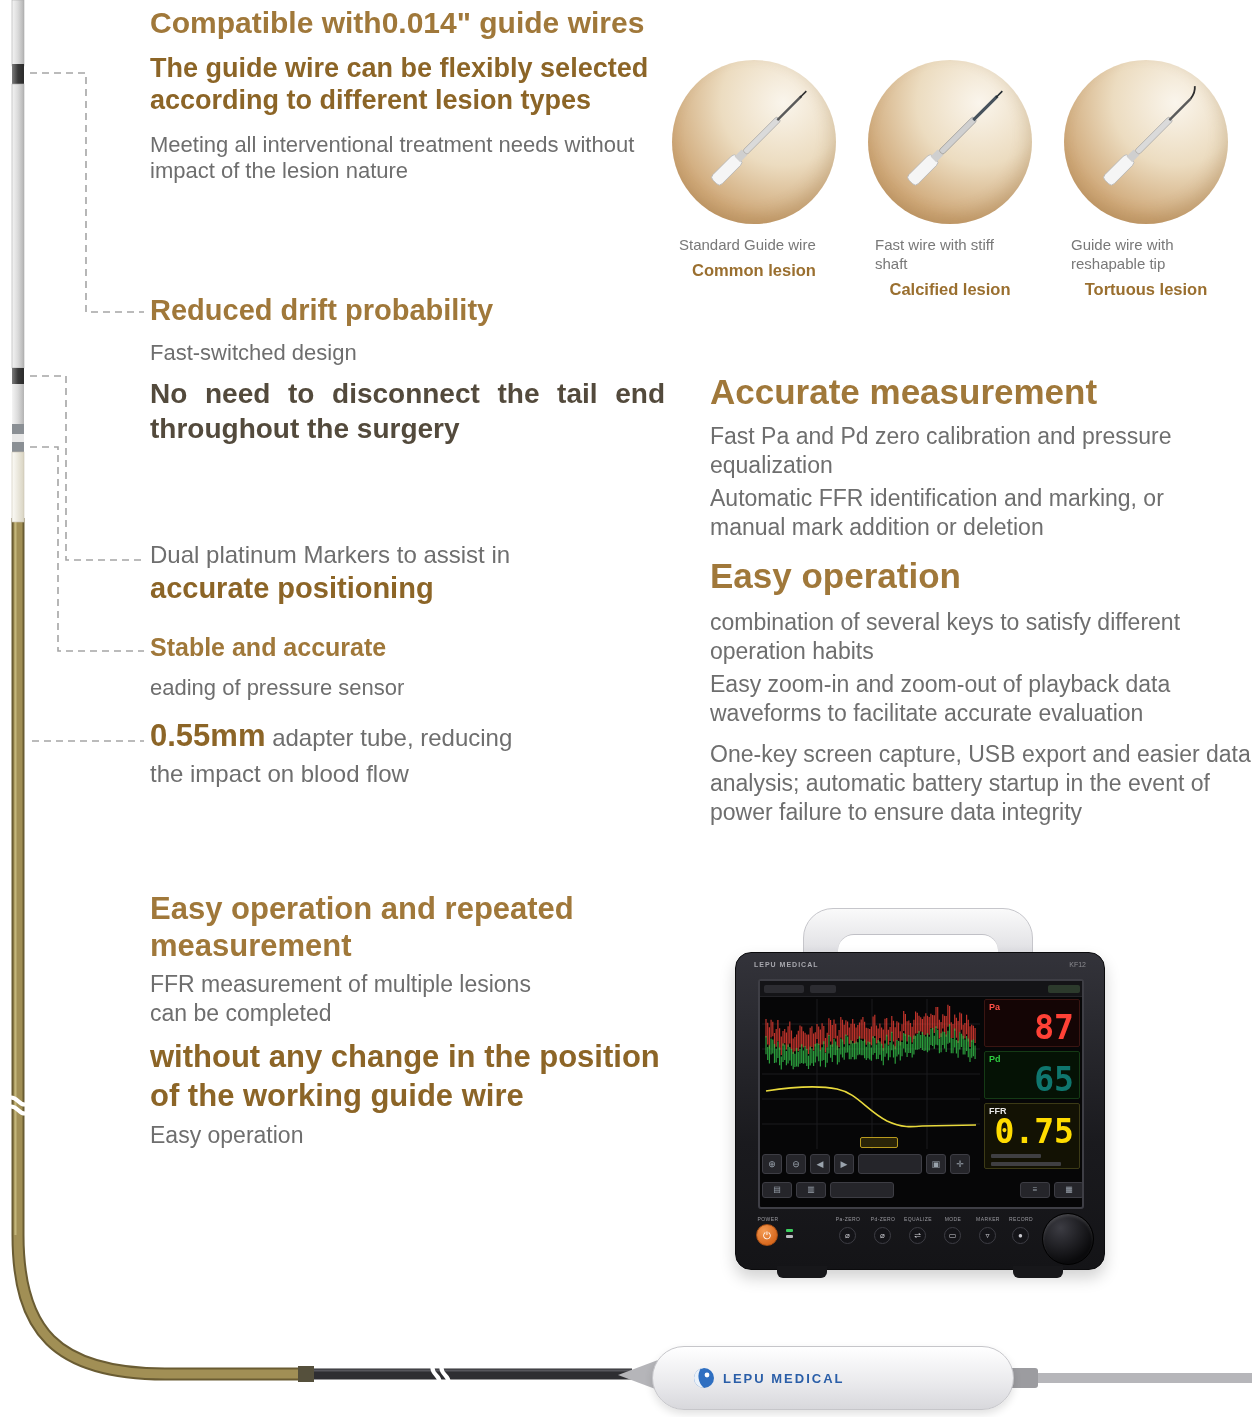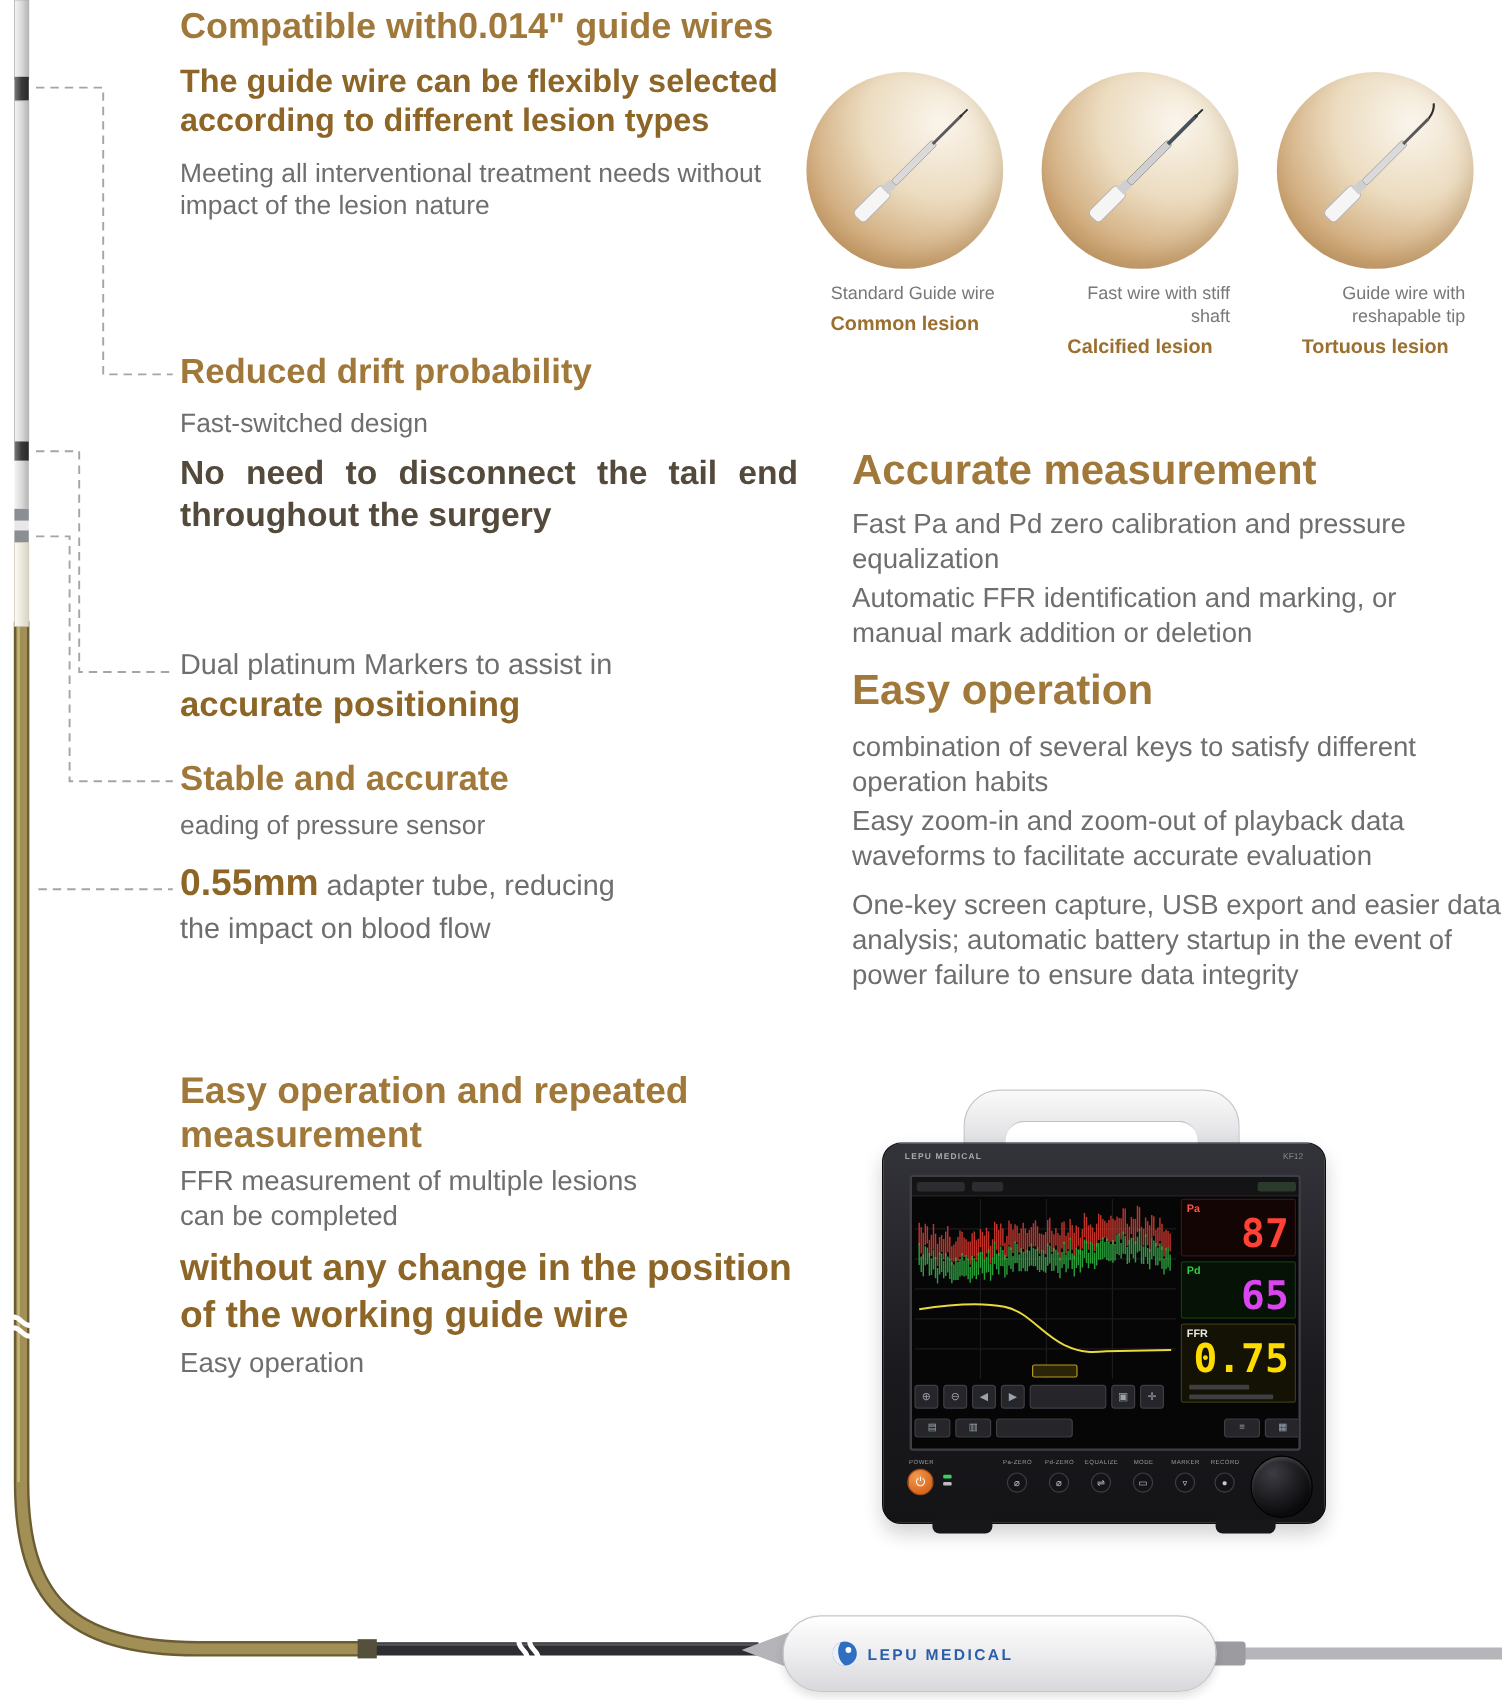--- a/index.html
+++ b/index.html
@@ -19,31 +19,31 @@
   #title{left:150px;top:6px;font-size:30px;width:700px;white-space:nowrap}
   #subtitle{left:150px;top:52px;font-size:27px;width:600px;line-height:1.2}
   #meeting{left:150px;top:132px;font-size:22px;width:500px;line-height:1.2}
 
   
   #circles{left:656px;top:60px;display:flex;z-index:1}
   .circle-col{width:196px;display:flex;flex-direction:column;align-items:center}
   .lesion-circle{width:164px;height:164px;border-radius:50%;
     background:radial-gradient(circle at 68% 26%, #faf5ec 0%, #ecdcc0 38%, #cfa878 72%, #b98f5c 100%);
     box-shadow:inset -4px -8px 16px rgba(110,70,20,.18)}
-  .circle-name{margin-top:12px;font-size:15px;line-height:1.25;color:#787878;text-align:right;width:150px}
+  .circle-name{margin-top:12px;font-size:15px;line-height:1.25;color:#787878;text-align:left;width:150px}
   .circle-lesion{margin-top:6px;font-size:16.5px;font-weight:700;color:#9a6f2f;text-align:center;width:180px}
 
   
   #reduced-title{left:150px;top:294px;font-size:29px}
   #fast{left:150px;top:340px;font-size:22px}
   #noneed{left:150px;top:376px;width:515px;font-size:28px;line-height:35px;text-align:justify}
   #greatly{left:150px;top:452px;font-size:22px}
   #dual1{left:150px;top:541px;font-size:24px}
   #dual2{left:150px;top:572px;font-size:29px}
-  #stable{left:150px;top:633px;font-size:29px}
+  #stable{left:150px;top:633px;font-size:25px}
   #stablesub{left:150px;top:675px;font-size:22px}
   #adapter{left:150px;top:718px;width:460px;font-size:24px;line-height:36px;color:#6e6e6e}
   #adapter .val{font-size:31px;color:#8c6527;font-weight:700}
 
   
   #acc-title{left:710px;top:372px;font-size:35px;font-weight:600}
   #acc1{left:710px;top:422px;width:520px;font-size:23px;line-height:1.27}
   #acc2{left:710px;top:484px;width:470px;font-size:23px;line-height:1.27}
   #easy-title{left:710px;top:556px;font-size:35px;font-weight:600}
   #easy1{left:710px;top:608px;width:555px;font-size:23px;line-height:1.27}
@@ -275,21 +275,21 @@
           <path id="wf-green" d="M4.0,37.1L4.0,55.2M5.7,48.1L5.7,61.1M7.4,46.3L7.4,64.5M9.1,39.6L9.1,55.4M10.8,40.5L10.8,54.5M12.5,45.1L12.5,64.1M14.2,49.8L14.2,63.5M15.9,42.6L15.9,59.0M17.6,48.5L17.6,66.3M19.3,57.6L19.3,70.6M21.0,44.6L21.0,63.1M22.7,45.6L22.7,61.0M24.4,51.9L24.4,66.3M26.1,45.4L26.1,64.4M27.8,48.0L27.8,61.4M29.5,50.0L29.5,66.8M31.2,52.9L31.2,70.3M32.9,54.8L32.9,67.9M34.6,48.9L34.6,67.6M36.3,52.7L36.3,67.7M38.0,50.1L38.0,64.8M39.7,45.2L39.7,64.0M41.4,51.5L41.4,64.8M43.1,47.0L43.1,64.2M44.8,49.9L44.8,67.0M46.5,56.7L46.5,70.0M48.2,47.6L48.2,66.5M49.9,49.6L49.9,64.2M51.6,52.0L51.6,67.1M53.3,44.9L53.3,63.5M55.0,44.3L55.0,57.4M56.7,44.8L56.7,62.3M58.4,50.7L58.4,67.4M60.1,48.2L60.1,61.7M61.8,42.2L61.8,61.1M63.5,54.0L63.5,68.3M65.2,48.3L65.2,63.8M66.9,36.0L66.9,54.4M68.6,45.7L68.6,58.7M70.3,45.2L70.3,63.1M72.0,39.7L72.0,56.0M73.7,42.6L73.7,56.3M75.4,46.6L75.4,65.6M77.1,49.3L77.1,63.3M78.8,39.6L78.8,55.5M80.5,40.5L80.5,58.6M82.2,47.7L82.2,60.7M83.9,35.6L83.9,53.7M85.6,37.5L85.6,53.4M87.3,46.3L87.3,60.3M89.0,41.3L89.0,60.3M90.7,44.2L90.7,57.9M92.4,44.1L92.4,60.4M94.1,42.5L94.1,60.3M95.8,43.3L95.8,56.3M97.5,37.2L97.5,55.6M99.2,40.7L99.2,56.2M100.9,41.9L100.9,56.2M102.6,40.4L102.6,59.3M104.3,47.7L104.3,61.1M106.0,42.6L106.0,59.3M107.7,43.1L107.7,60.6M109.4,48.6L109.4,61.7M111.1,37.2L111.1,55.8M112.8,38.9L112.8,54.0M114.5,45.5L114.5,60.2M116.2,41.0L116.2,59.9M117.9,42.5L117.9,55.7M119.6,44.7L119.6,61.8M121.3,49.1L121.3,66.2M123.0,44.4L123.0,57.7M124.7,35.7L124.7,54.5M126.4,46.5L126.4,61.2M128.1,43.2L128.1,58.2M129.8,32.7L129.8,51.3M131.5,45.4L131.5,58.5M133.2,47.3L133.2,64.8M134.9,40.9L134.9,57.6M136.6,42.0L136.6,55.4M138.3,42.5L138.3,61.5M140.0,42.9L140.0,57.2M141.7,33.9L141.7,49.4M143.4,35.0L143.4,53.5M145.1,44.9L145.1,57.9M146.8,36.0L146.8,53.9M148.5,37.7L148.5,54.1M150.2,44.8L150.2,58.4M151.9,36.6L151.9,55.6M153.6,36.8L153.6,50.8M155.3,35.0L155.3,50.8M157.0,32.0L157.0,50.2M158.7,35.9L158.7,48.9M160.4,32.9L160.4,51.0M162.1,36.0L162.1,52.0M163.8,37.6L163.8,51.6M165.5,34.3L165.5,53.3M167.2,37.7L167.2,51.4M168.9,29.7L168.9,46.0M170.6,29.1L170.6,47.0M172.3,36.8L172.3,49.8M174.0,27.3L174.0,45.7M175.7,30.7L175.7,46.2M177.4,40.0L177.4,54.3M179.1,34.2L179.1,53.2M180.8,32.5L180.8,46.0M182.5,32.9L182.5,49.6M184.2,35.4L184.2,53.0M185.9,31.7L185.9,44.8M187.6,25.2L187.6,43.8M189.3,39.0L189.3,54.2M191.0,39.7L191.0,54.3M192.7,29.5L192.7,48.4M194.4,41.1L194.4,54.4M196.1,41.8L196.1,58.8M197.8,33.2L197.8,50.4M199.5,34.7L199.5,47.9M201.2,36.8L201.2,55.6M202.9,40.6L202.9,55.4M204.6,37.0L204.6,52.0M206.3,39.5L206.3,58.2M208.0,49.8L208.0,63.0M209.7,41.3L209.7,58.7M211.4,40.5L211.4,57.3M213.1,46.4L213.1,59.9" stroke="#35c24a" stroke-width="1.2" opacity="0.8" fill="none"></path>
           <path d="M4,92 C30,88 55,86 75,90 C95,94 105,112 125,122 C140,129 150,128 160,127 L214,126" stroke="#e8d93c" stroke-width="1.6" fill="none"></path>
         </svg>
 
         <div class="numbox" id="pa-box">
           <div class="lbl" style="color:#ff5147">Pa</div>
           <div class="val" style="color:#ff4136">87</div>
         </div>
         <div class="numbox" id="pd-box">
           <div class="lbl" style="color:#2ecc40">Pd</div>
-          <div class="val" style="color:#d946ef">65</div>
+          <div class="val" style="color:#0f766e">65</div>
         </div>
         <div class="numbox" id="ffr-box">
           <div class="lbl" style="color:#e8e8e8">FFR</div>
           <div class="val" style="color:#ffdc00">0.75</div>
           <div class="datebar" style="top:50px;width:50px"></div>
           <div class="datebar" style="top:58px;width:70px"></div>
         </div>
 
         <div id="yellow-tag"></div>
 

